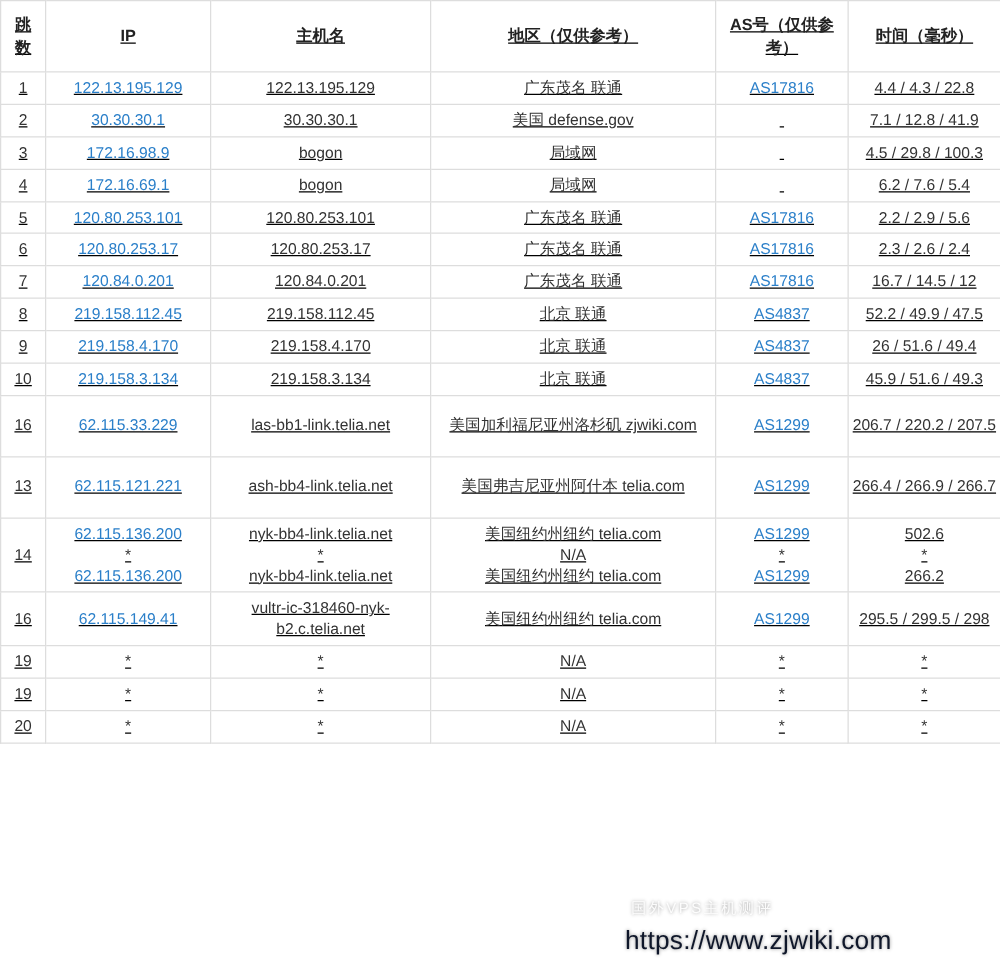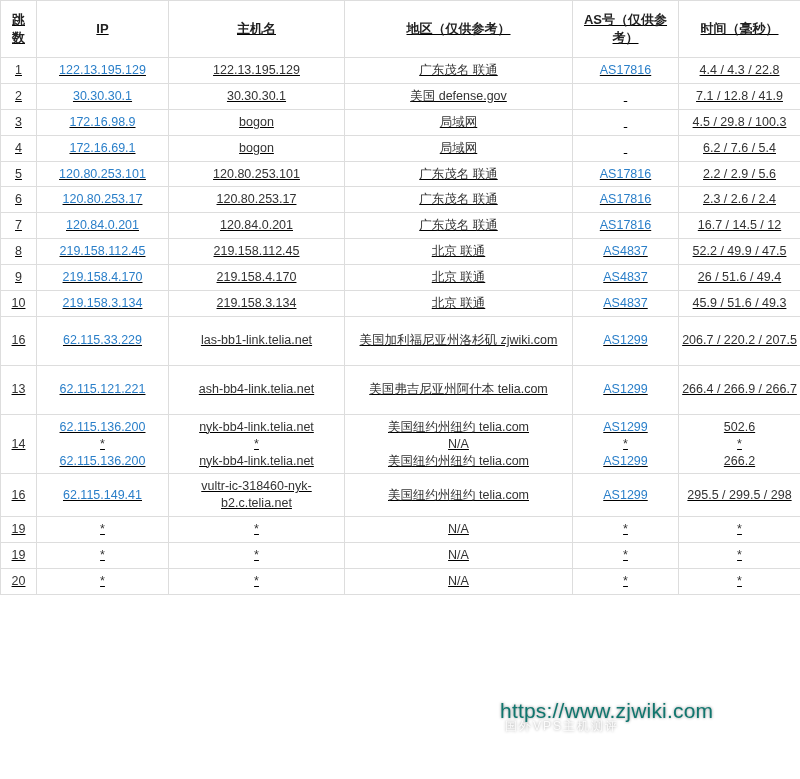--- a/index.html
+++ b/index.html
@@ -74,23 +74,23 @@
     opacity: 0.95;
   }
   .blur-block.w1 { width: 68px; }
   .blur-block.w2 { width: 110px; }
   .blur-block.asn { width: 62px; background-image: linear-gradient(90deg,#7fb2e0 0 8px,#a8cdee 8px 16px,#6fa5d8 16px 24px,#bcd9f2 24px 32px,#8ebce6 32px 40px); }
   .blur-block.time { width: 92px; }
 
   .watermark-main {
     position: absolute;
     left: 500px;
-    top: 699px;
+    top: 741px;
     font-size: 21px;
-    color: #0f766e;
+    color: #0f172a;
     font-family: "Liberation Sans", sans-serif;
     text-shadow: 0 0 3px rgba(0,0,0,0.45);
     letter-spacing: 0.2px;
     pointer-events: none;
   }
   .watermark-cn {
     position: absolute;
     left: 505px;
     top: 718px;
     font-size: 12px;

